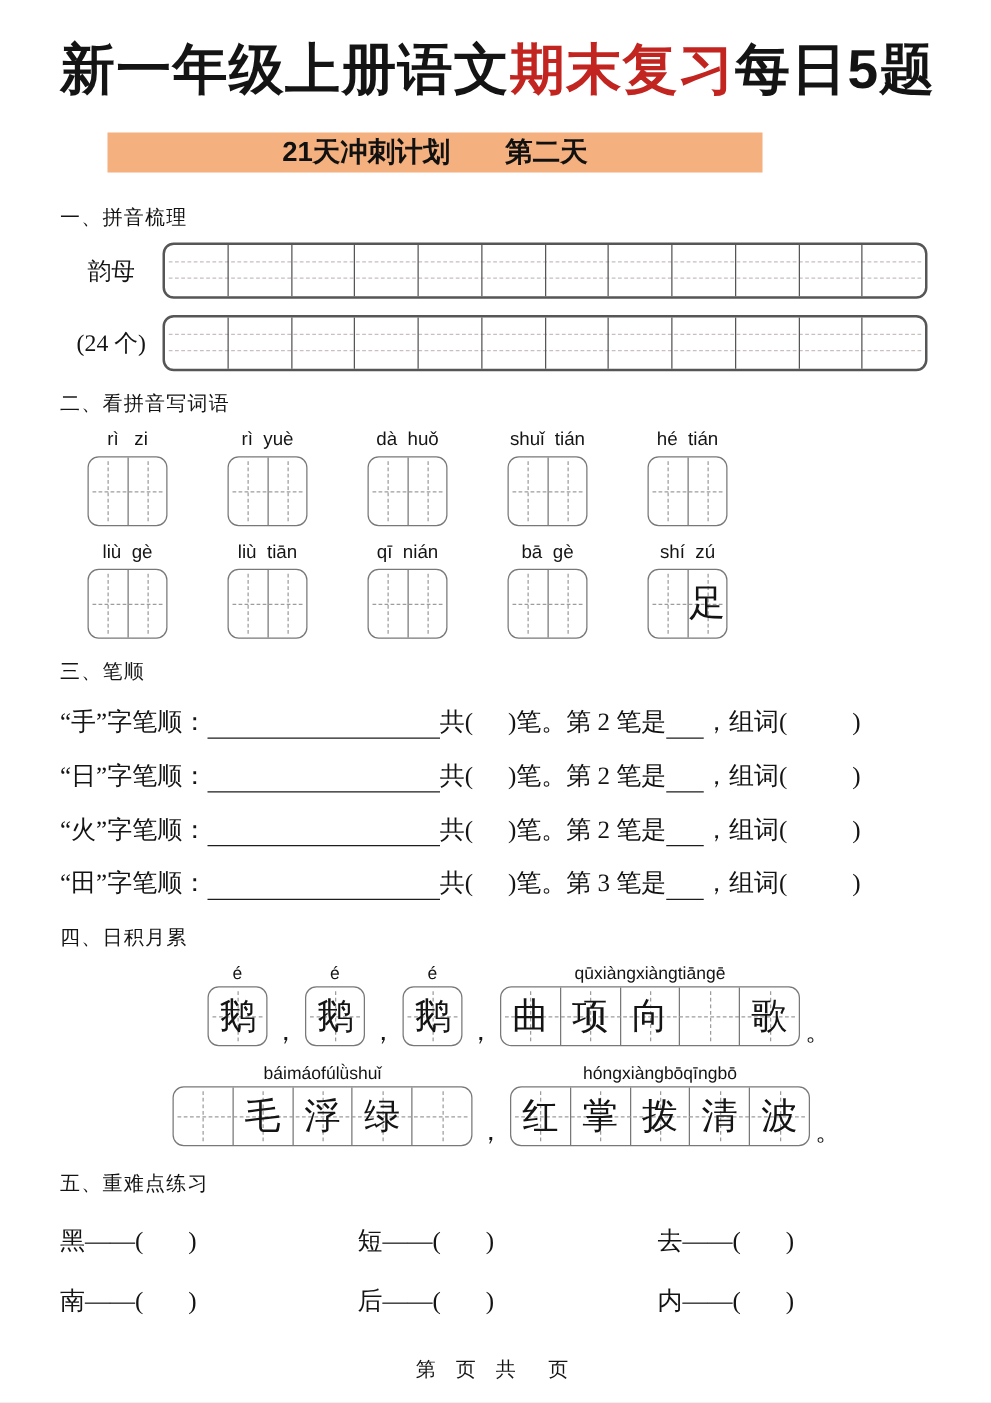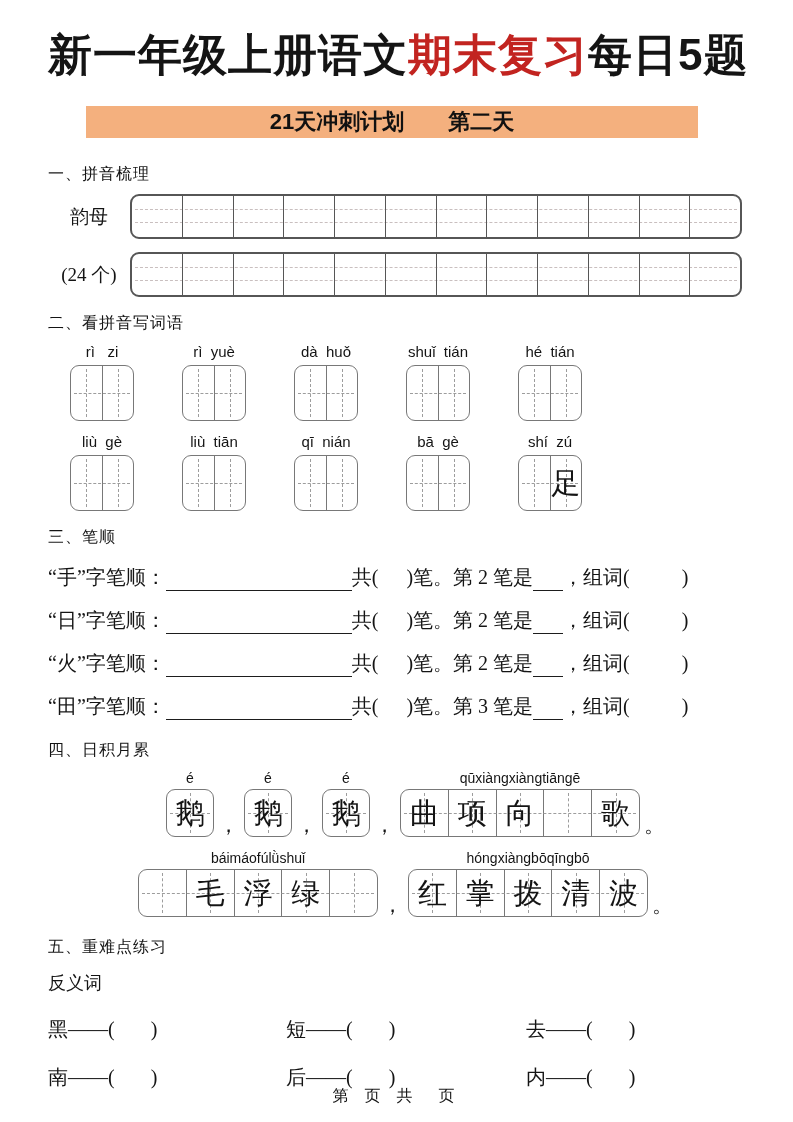--- a/index.html
+++ b/index.html
@@ -10,21 +10,21 @@
     padding:26px 48px 0 48px;
     font-family:"Liberation Serif", serif; color:#141414;
   }
   
   .title {
     text-align:center; font-family:"Liberation Sans", sans-serif;
     font-weight:bold; font-size:44px; letter-spacing:1px; white-space:nowrap;
   }
   .title .hl { color:#c22420; }
   .banner {
-    margin:21px 0 0 38px; width:612px; height:32px; background:#f4b07e;
+    margin:21px 0 0 38px; width:524px; height:32px; background:#f4b07e;
     display:flex; align-items:center; justify-content:center; gap:44px;
     font-family:"Liberation Sans", sans-serif; font-weight:bold; font-size:22px; color:#111;
   }
   
   .shead { font-size:16px; letter-spacing:1px; }
   
   .s1 { margin-top:26px; }
   .s1-grid { display:grid; grid-template-columns:82px 612px; row-gap:13px; margin-top:9px; align-items:center; }
   .s1-label { font-size:19px; text-align:center; }
   .prow {
@@ -385,21 +385,20 @@
               <span class="hw">波</span>
             </div>
         </div>
       </div>
       <span class="punct">。</span>
     </div>
   </div>
 
   <div class="s5">
     <div class="shead">五、重难点练习</div>
-    <div class="s5-sub">反义词</div>
     <div class="ant-row">
       <div class="ant-item"><span>黑</span><span>——</span><span>(</span><span class="gap-ant"></span><span>)</span></div>
       <div class="ant-item"><span>短</span><span>——</span><span>(</span><span class="gap-ant"></span><span>)</span></div>
       <div class="ant-item"><span>去</span><span>——</span><span>(</span><span class="gap-ant"></span><span>)</span></div>
     </div>
     <div class="ant-row">
       <div class="ant-item"><span>南</span><span>——</span><span>(</span><span class="gap-ant"></span><span>)</span></div>
       <div class="ant-item"><span>后</span><span>——</span><span>(</span><span class="gap-ant"></span><span>)</span></div>
       <div class="ant-item"><span>内</span><span>——</span><span>(</span><span class="gap-ant"></span><span>)</span></div>
     </div>

